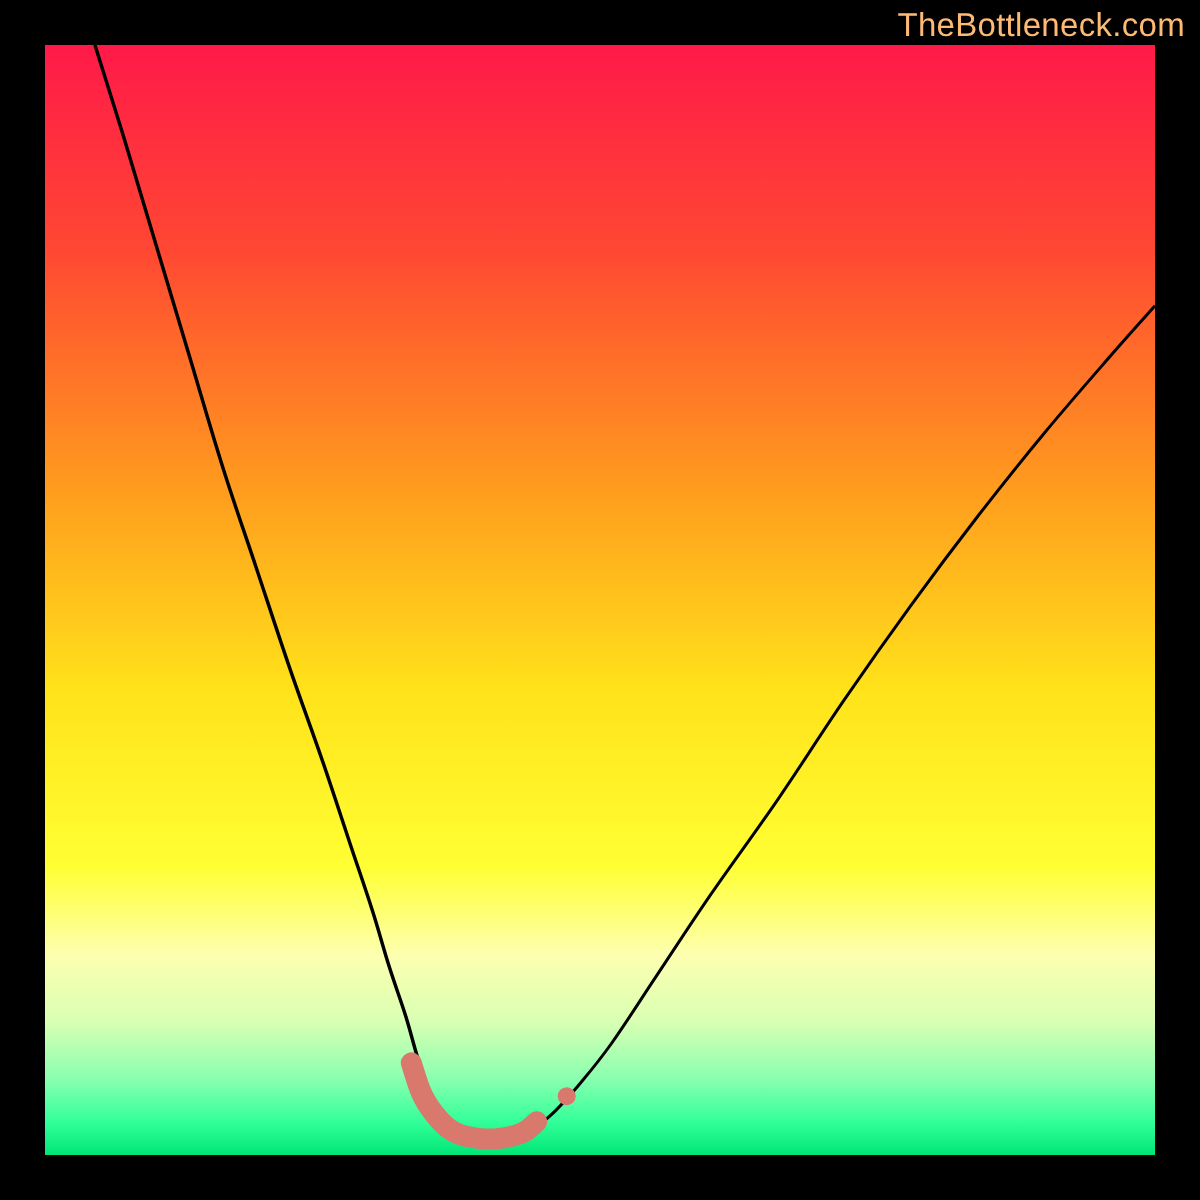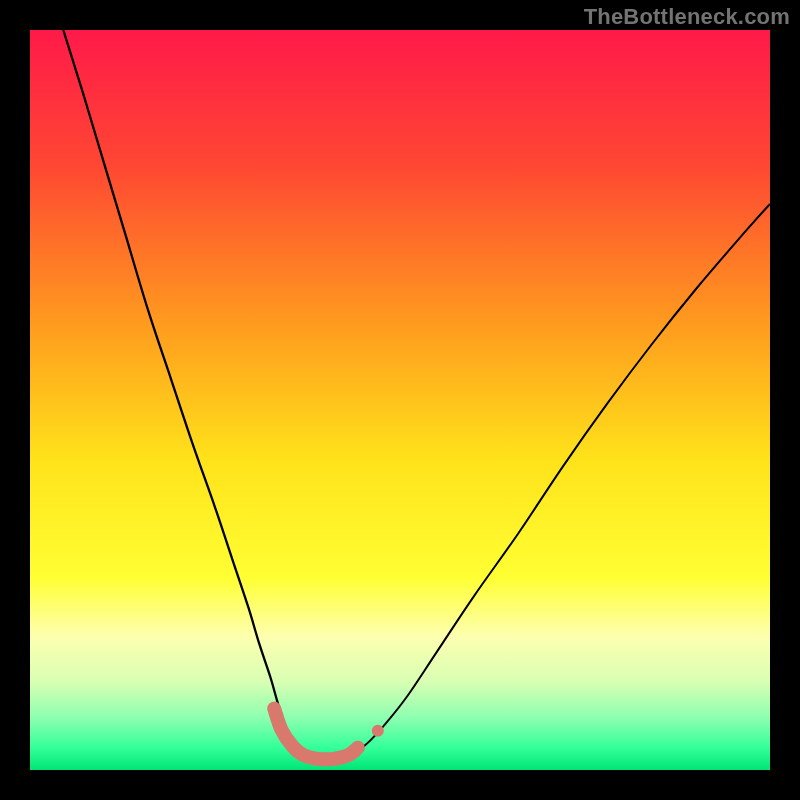--- a/index.html
+++ b/index.html
@@ -24,22 +24,22 @@
     left: 30px;
     top: 30px;
     width: 740px;
     height: 740px;
   }
   .watermark {
     position: absolute;
     top: 4px;
     right: 10px;
     font-size: 22px;
-    font-weight: 700;
-    color: #737373;
+    font-weight: 400;
+    color: #fdba74;
     letter-spacing: 0.2px;
     user-select: none;
   }
 </style>
 </head>
 <body>
 
 <div class="frame">
   <div class="watermark">TheBottleneck.com</div>
   <svg class="plot" viewBox="0 0 740 740" preserveAspectRatio="none">

